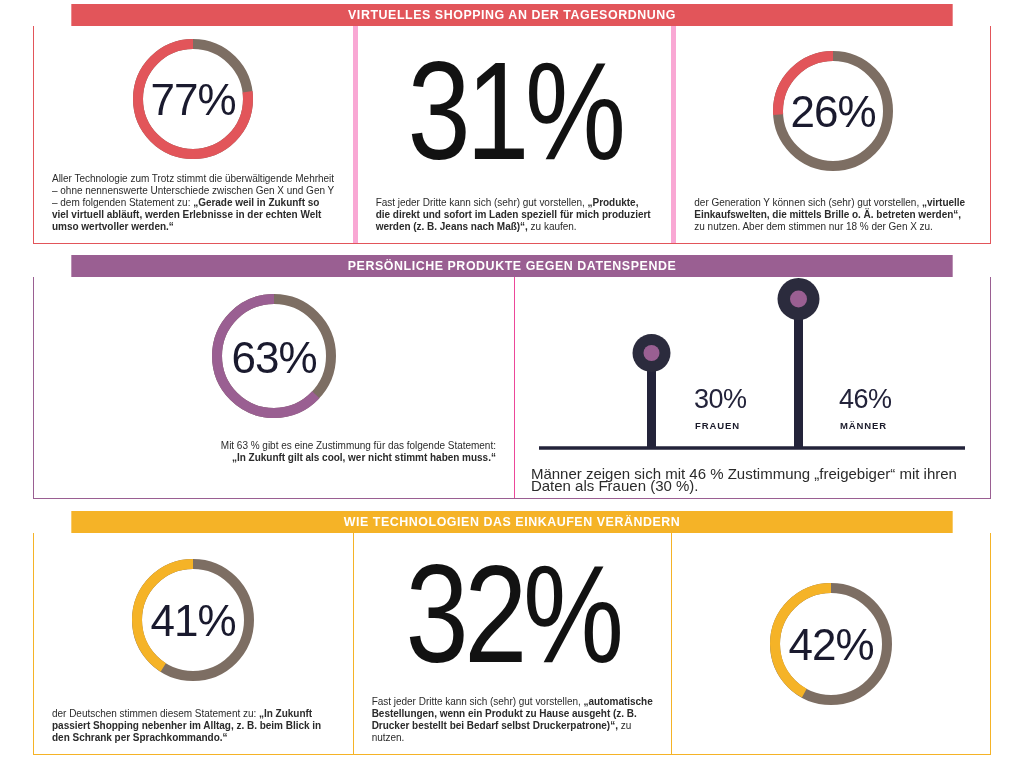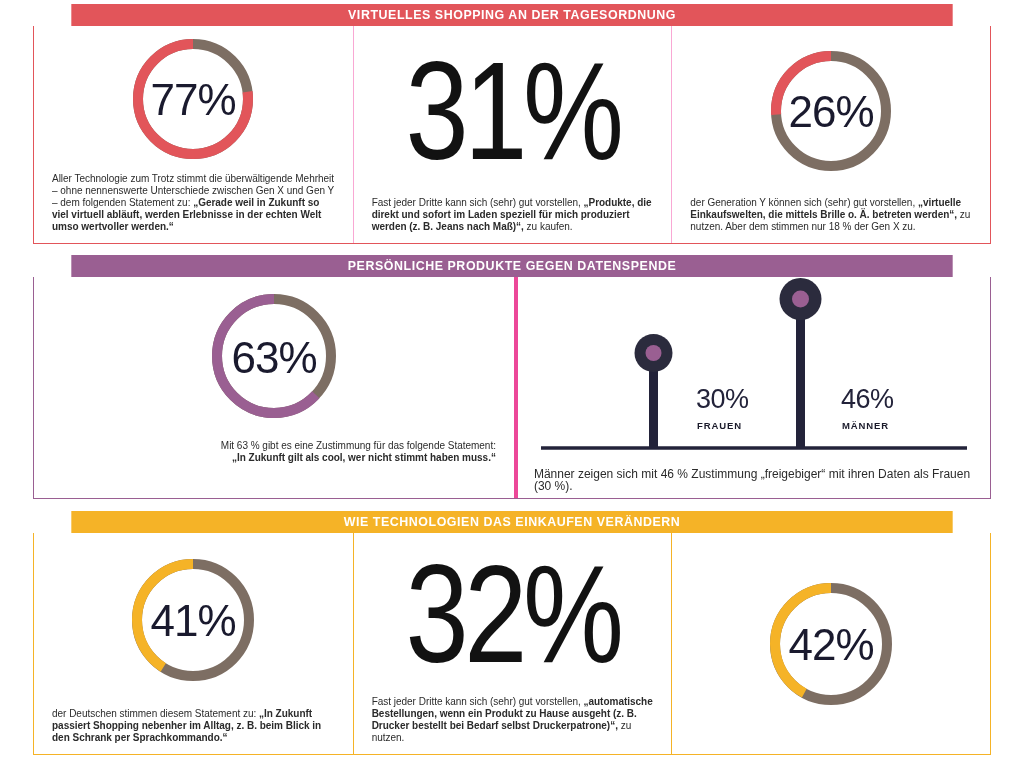--- a/index.html
+++ b/index.html
@@ -52,22 +52,22 @@
   .sec-purple .section-body { border: 1px solid #9a5f92; border-top: none; }
   .sec-gold  .section-body { border: 1px solid #f5b327; border-top: none; }
 
   
   .col {
     position: relative;
     display: flex;
     flex-direction: column;
     padding: 0;
   }
-  .sec-red .col + .col   { border-left: 1px solid #f9a8d4; }
-  .sec-purple .col + .col { border-left: 4px solid #ec4899; }
+  .sec-red .col + .col   { border-left: 5px solid #f9a8d4; }
+  .sec-purple .col + .col { border-left: 1px solid #ec4899; }
   .sec-gold .col + .col  { border-left: 1px solid #f5b327; }
 
   .col-3 { width: 33.3333%; }
 
   .visual {
     display: flex;
     align-items: center;
     justify-content: center;
   }
 
@@ -100,21 +100,21 @@
     letter-spacing: -5px;
     transform: scaleX(0.86) scaleY(1.06);
     transform-origin: center;
     white-space: nowrap;
   }
 
   
   .lolli-wrap { position: relative; }
   .lolli-caption {
     padding: 6px 16px 10px 16px;
-    font-size: 12px;
+    font-size: 15px;
     line-height: 12px;
     color: #2b2b2b;
   }
   .lolli-val {
     font-family: "Liberation Sans Narrow", "Liberation Sans", sans-serif;
     font-size: 27px;
     font-weight: 300;
     fill: #23233a;
     letter-spacing: -0.5px;
   }

